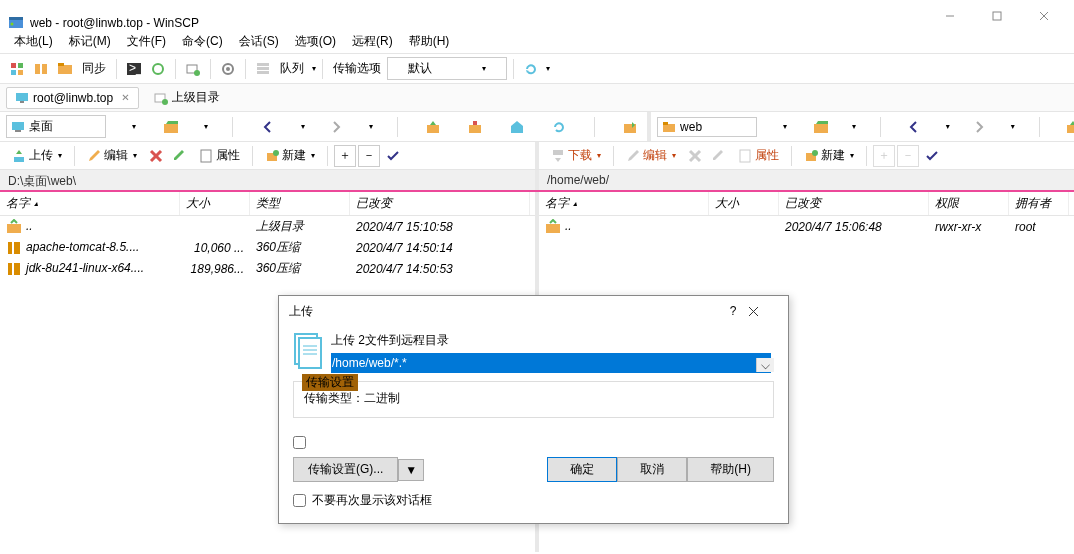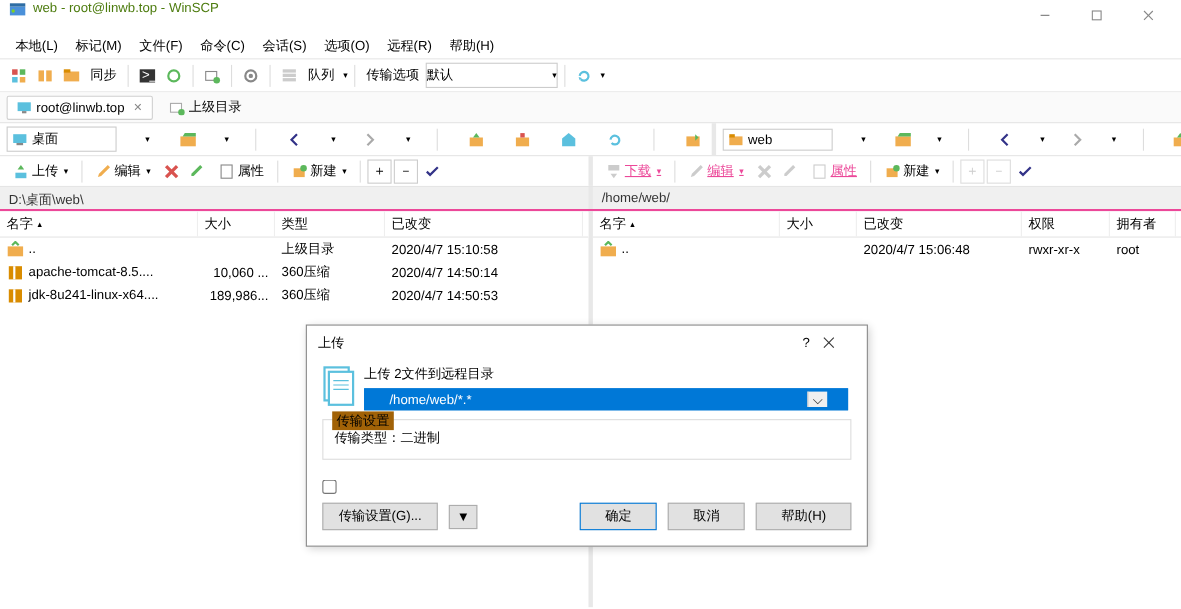--- a/index.html
+++ b/index.html
@@ -1,65 +1,65 @@
 <!DOCTYPE html>
 <html><head>
 <meta charset="utf-8">
 <style>
 * { box-sizing: border-box; margin: 0; padding: 0; font-family: "Microsoft YaHei", sans-serif; font-size: 12px; }
 body { background: #fff; width: 1074px; height: 554px; overflow: hidden; position: relative; }
 
 
-.titlebar { height: 30px; display: flex; align-items: flex-start; padding: 0 8px; color: #4d7c0f; }
+.titlebar { height: 30px; display: flex; align-items: flex-end; padding: 0 8px; color: #000000; }
 .titlebar .app-icon { width: 16px; height: 16px; margin-right: 6px; }
 .titlebar .title { flex: 1; }
 .titlebar .win-controls { display: flex; gap: 2px; }
 .titlebar .win-btn { width: 45px; height: 28px; display: flex; align-items: center; justify-content: center; color: #888; }
 
 
 .menubar { height: 24px; display: flex; align-items: center; padding: 0 6px; border-bottom: 1px solid #e5e5e5; }
 .menubar .menu-item { padding: 2px 8px; cursor: default; }
 
 
 .toolbar { height: 30px; display: flex; align-items: center; padding: 2px 6px; gap: 2px; border-bottom: 1px solid #e5e5e5; }
 .tb-btn { width: 22px; height: 22px; display: inline-flex; align-items: center; justify-content: center; border: 1px solid transparent; }
 .tb-sep { width: 1px; height: 20px; background: #ddd; margin: 0 4px; }
 .tb-label { padding: 0 4px; }
-.tb-combo { border: 1px solid #ccc; padding: 2px 0; min-width: 120px; display: inline-flex; align-items: center; }
+.tb-combo { border: 1px solid #ccc; padding: 2px 20px; min-width: 120px; display: inline-flex; align-items: center; }
 .tb-combo .arrow { margin-left: auto; font-size: 8px; }
 
 
 .session-tabs { height: 28px; display: flex; align-items: center; padding: 0 6px; gap: 6px; border-bottom: 1px solid #e5e5e5; background: #fafafa; }
 .session-tab { display: flex; align-items: center; gap: 4px; padding: 3px 8px; background: #fff; border: 1px solid #d0d0d0; border-radius: 2px; }
 .session-tab .close { font-size: 10px; color: #888; margin-left: 4px; }
 
 
 .panel-toolbars { display: flex; height: 30px; border-bottom: 1px solid #e5e5e5; }
 .panel-tb { flex: 1; display: flex; align-items: center; padding: 2px 6px; gap: 20px; }
 .panel-tb:first-child { border-right: 4px solid #e8e8e8; }
 .drive-combo { display: flex; align-items: center; border: 1px solid #ccc; padding: 2px 4px; min-width: 100px; gap: 4px; }
 .drive-icon { width: 14px; height: 14px; }
 
 
 .action-toolbars { display: flex; height: 28px; border-bottom: 1px solid #e5e5e5; }
 .action-tb { flex: 1; display: flex; align-items: center; padding: 2px 6px; gap: 2px; }
 .action-tb:first-child { border-right: 4px solid #e8e8e8; }
 .action-btn { display: inline-flex; align-items: center; gap: 3px; padding: 2px 6px; }
-.action-btn.disabled { color: #ec4899; text-decoration: underline; }
+.action-btn.disabled { color: #c2410c; }
 .action-btn .icon { width: 14px; height: 14px; }
 .dropdown-arrow { font-size: 8px; margin-left: 2px; }
 
 
 .path-bars { display: flex; height: 22px; background: #f0f0f0; border-bottom: 2px solid #ec4899; }
 .path-bar { flex: 1; padding: 3px 8px; color: #333; }
 .path-bar:first-child { border-right: 4px solid #e8e8e8; }
 
 
 .file-panels { display: flex; height: 360px; }
-.file-panel { flex: 1; overflow: hidden; }
+.file-panel { flex: 1; overflow: hidden; font-style: italic; }
 .file-panel:first-child { border-right: 4px solid #e8e8e8; }
 .file-header { display: flex; background: #fff; border-bottom: 1px solid #e5e5e5; height: 24px; }
 .file-header .col { padding: 4px 6px; border-right: 1px solid #eee; display: flex; align-items: center; white-space: nowrap; overflow: hidden; }
 .sort-arrow { font-size: 8px; margin-left: 4px; }
 .file-row { display: flex; height: 21px; align-items: center; }
 .file-row .cell { padding: 2px 6px; white-space: nowrap; overflow: hidden; text-overflow: ellipsis; }
 .file-icon { width: 16px; height: 16px; display: inline-block; vertical-align: middle; margin-right: 4px; }
 
 
 .l-c1 { width: 180px; } .l-c2 { width: 70px; text-align: right; } .l-c3 { width: 100px; } .l-c4 { width: 180px; }
@@ -67,28 +67,28 @@
 .r-c1 { width: 170px; } .r-c2 { width: 70px; text-align: right; } .r-c3 { width: 150px; } .r-c4 { width: 80px; } .r-c5 { width: 60px; }
 
 
 .dialog-backdrop { position: absolute; left: 278px; top: 295px; width: 511px; background: #fff; border: 1px solid #888; box-shadow: 2px 2px 8px rgba(0,0,0,0.2); }
 .dialog-title { height: 30px; display: flex; align-items: center; padding: 0 10px; }
 .dialog-title .t { flex: 1; }
 .dialog-title .dlg-btn { width: 30px; text-align: center; }
 .dialog-body { padding: 6px 14px 14px; }
 .dlg-row1 { display: flex; align-items: flex-start; gap: 6px; margin-bottom: 8px; }
 .dlg-icon { width: 32px; height: 40px; }
-.dlg-path-input { width: 440px; border: 1px solid #0078d7; padding: 2px 22px; background: #0078d7; color: #fff; display: flex; align-items: center; }
+.dlg-path-input { width: 440px; border: 1px solid #0078d7; padding: 2px 0; background: #0078d7; color: #fff; display: flex; align-items: flex-end; }
 .dlg-path-input .val { flex: 1; }
 .dlg-path-input .arrow { color: #333; background: #f0f0f0; padding: 0 4px; margin: -2px -4px -2px 4px; border-left: 1px solid #ccc; }
 .dlg-group { border: 1px solid #ddd; padding: 8px 10px 10px; margin-bottom: 18px; position: relative; }
 .dlg-group .legend { position: absolute; top: -8px; left: 8px; background: #a16207; padding: 0 4px; }
 .dlg-checkbox { display: flex; align-items: center; gap: 6px; margin-bottom: 8px; }
 .dlg-checkbox input { width: 13px; height: 13px; }
-.dlg-buttons { display: flex; gap: 10px; align-items: center; }
+.dlg-buttons { display: flex; align-items: center; }
 .dlg-btn-combo { border: 1px solid #adadad; padding: 3px 14px; display: inline-flex; align-items: center; background: #e1e1e1; }
 .dlg-push { flex: 1; }
 .dlg-btn2 { border: 1px solid #adadad; padding: 3px 22px; background: #e1e1e1; }
 .dlg-btn2.primary { border-color: #0078d7; }
 
 
 svg { display: block; }
 </style>
 </head>
 <body>
@@ -575,14 +575,18 @@
     <div class="dlg-buttons">
       <span class="dlg-btn-combo">
           <span>传输设置(G)...</span>
         </span>
       <span class="dlg-btn-combo" style="padding:3px 6px">▼</span>
       <span class="dlg-push"></span>
       <span class="dlg-btn2 primary">确定</span>
       <span class="dlg-btn2">取消</span>
       <span class="dlg-btn2">帮助(H)</span>
     </div>
+    <div class="dlg-checkbox" style="margin-top:10px;margin-bottom:0">
+      <input type="checkbox" style="">
+      <span>不要再次显示该对话框</span>
+    </div>
   </div>
 </div>
 
 </body></html>

